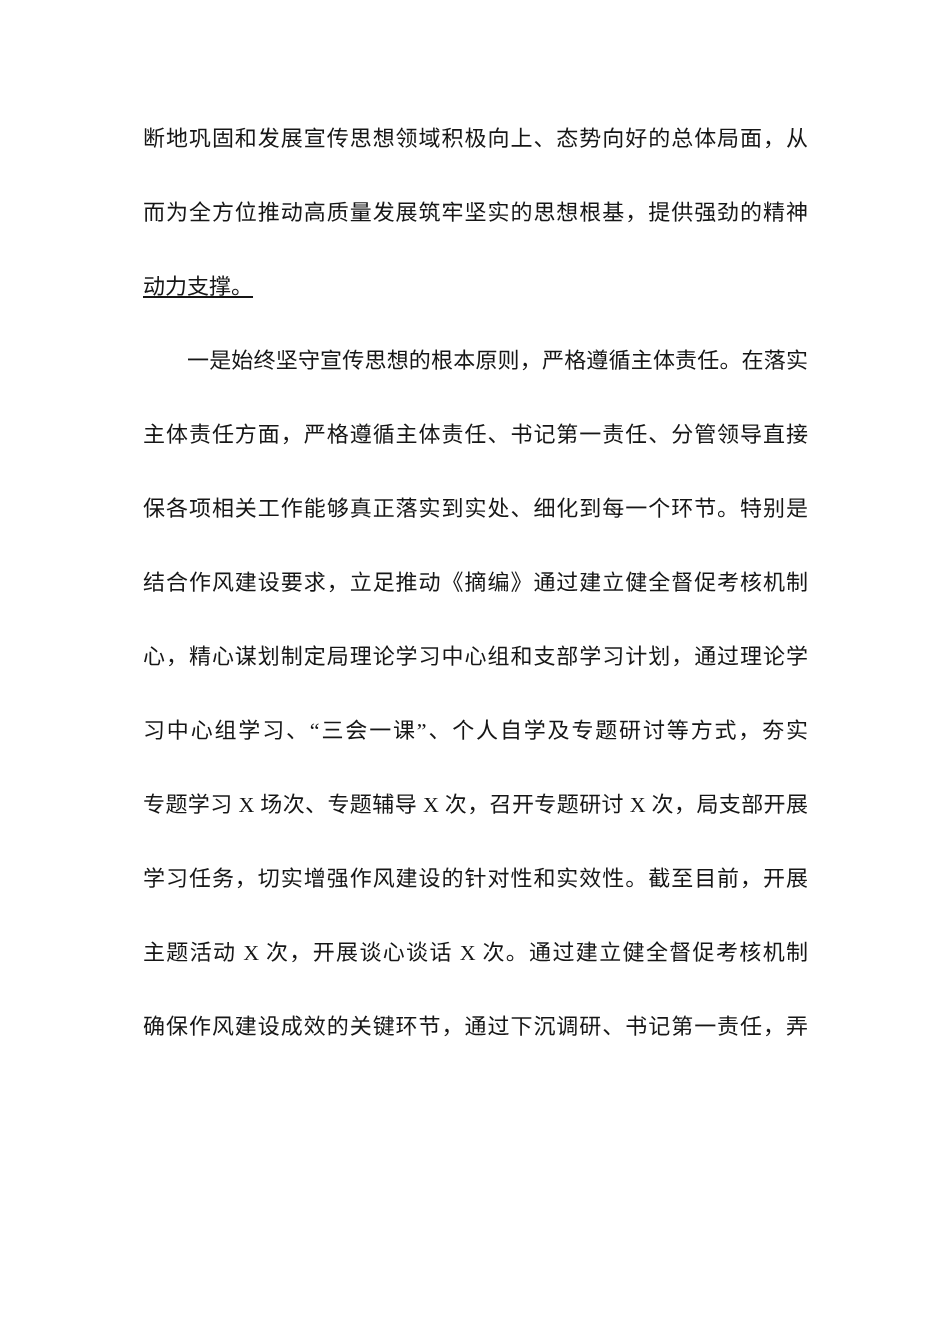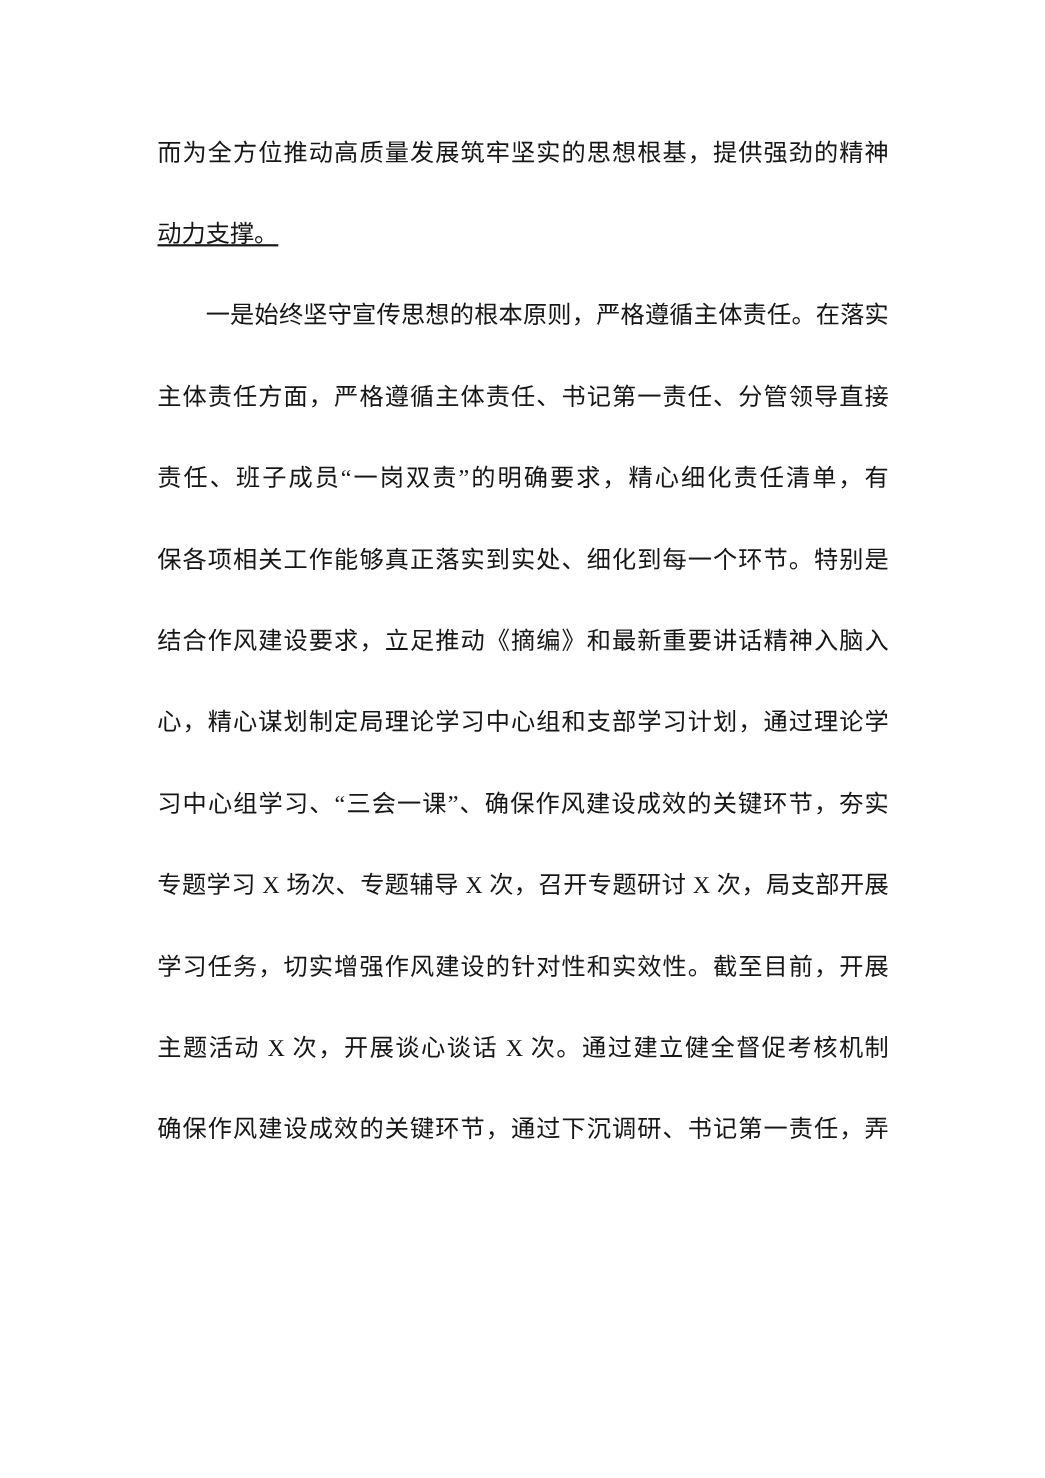--- a/index.html
+++ b/index.html
@@ -43,27 +43,27 @@
   .line.p-end {
     text-align-last: left;
     text-decoration: underline;
   }
 </style>
 </head>
 <body>
 
 <div class="page">
   <div class="text-block" id="textBlock">
+      <div class="line">断地巩固和发展宣传思想领域积极向上、态势向好的总体局面，从</div>
       <div class="line">而为全方位推动高质量发展筑牢坚实的思想根基，提供强劲的精神</div>
       <div class="line p-end">动力支撑。</div>
       <div class="line p-start">一是始终坚守宣传思想的根本原则，严格遵循主体责任。在落实</div>
       <div class="line">主体责任方面，严格遵循主体责任、书记第一责任、分管领导直接</div>
-      <div class="line">责任、班子成员“一岗双责”的明确要求，精心细化责任清单，有</div>
       <div class="line">保各项相关工作能够真正落实到实处、细化到每一个环节。特别是</div>
-      <div class="line">结合作风建设要求，立足推动《摘编》和最新重要讲话精神入脑入</div>
+      <div class="line">结合作风建设要求，立足推动《摘编》通过建立健全督促考核机制</div>
       <div class="line">心，精心谋划制定局理论学习中心组和支部学习计划，通过理论学</div>
-      <div class="line">习中心组学习、“三会一课”、确保作风建设成效的关键环节，夯实</div>
+      <div class="line">习中心组学习、“三会一课”、个人自学及专题研讨等方式，夯实</div>
       <div class="line">专题学习 X 场次、专题辅导 X 次，召开专题研讨 X 次，局支部开展</div>
       <div class="line">学习任务，切实增强作风建设的针对性和实效性。截至目前，开展</div>
       <div class="line">主题活动 X 次，开展谈心谈话 X 次。通过建立健全督促考核机制</div>
       <div class="line">确保作风建设成效的关键环节，通过下沉调研、书记第一责任，弄</div>
     </div>
 </div>
 
 </body></html>

